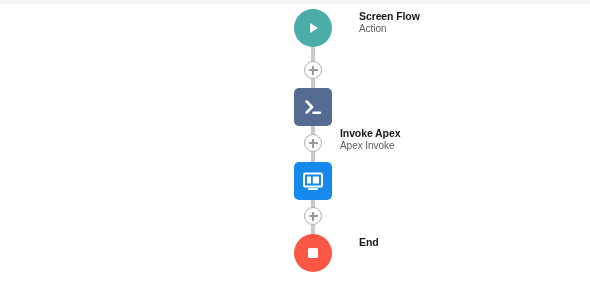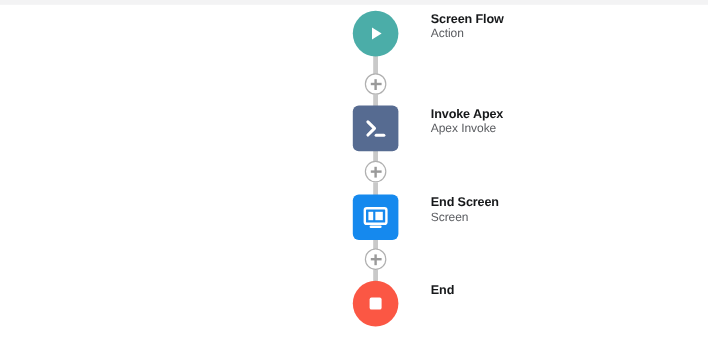--- a/index.html
+++ b/index.html
@@ -165,21 +165,21 @@
       <svg width="16" height="16" viewBox="0 0 16 16" aria-hidden="true">
         <polygon points="5,3 13,8 5,13" fill="#ffffff"></polygon>
       </svg>
     </div>
     <div class="node-labels">
       <div class="node-title">Screen Flow</div>
       <div class="node-subtitle">Action</div>
     </div>
   </div>
 
-  <div class="node node-apex" style="top:88px;">
+  <div class="node node-apex" style="top:88px;flex-direction:column;">
     <div class="node-icon rounded icon-apex">
       <svg width="22" height="22" viewBox="0 0 24 24" aria-hidden="true">
         <polyline points="5,6 11,12 5,18" fill="none" stroke="#ffffff" stroke-width="2.8" stroke-linecap="round" stroke-linejoin="round"></polyline>
         <line x1="12.5" y1="18.2" x2="19.5" y2="18.2" stroke="#ffffff" stroke-width="2.8" stroke-linecap="round"></line>
       </svg>
     </div>
     <div class="node-labels">
       <div class="node-title">Invoke Apex</div>
       <div class="node-subtitle">Apex Invoke</div>
     </div>
@@ -187,24 +187,20 @@
 
   <div class="node node-screen" style="top:162px;">
     <div class="node-icon rounded icon-screen">
       <svg width="24" height="24" viewBox="0 0 24 24" aria-hidden="true">
         <rect x="3" y="4.5" width="18" height="13" rx="1.6" fill="none" stroke="#ffffff" stroke-width="2"></rect>
         <rect x="6" y="7.5" width="4" height="7" fill="#ffffff"></rect>
         <rect x="11.8" y="7.5" width="6.2" height="7" fill="#ffffff"></rect>
         <line x1="8" y1="20" x2="16" y2="20" stroke="#ffffff" stroke-width="2" stroke-linecap="round"></line>
       </svg>
     </div>
-    <div class="node-labels">
-      <div class="node-title">End Screen</div>
-      <div class="node-subtitle">Screen</div>
-    </div>
   </div>
 
   <div class="node node-end" style="top:234px;justify-content:space-between;">
     <div class="node-icon circle icon-end">
       <svg width="18" height="18" viewBox="0 0 18 18" aria-hidden="true">
         <rect x="4" y="4" width="10" height="10" rx="1.6" fill="#ffffff"></rect>
       </svg>
     </div>
     <div class="node-labels">
       <div class="node-title">End</div>

